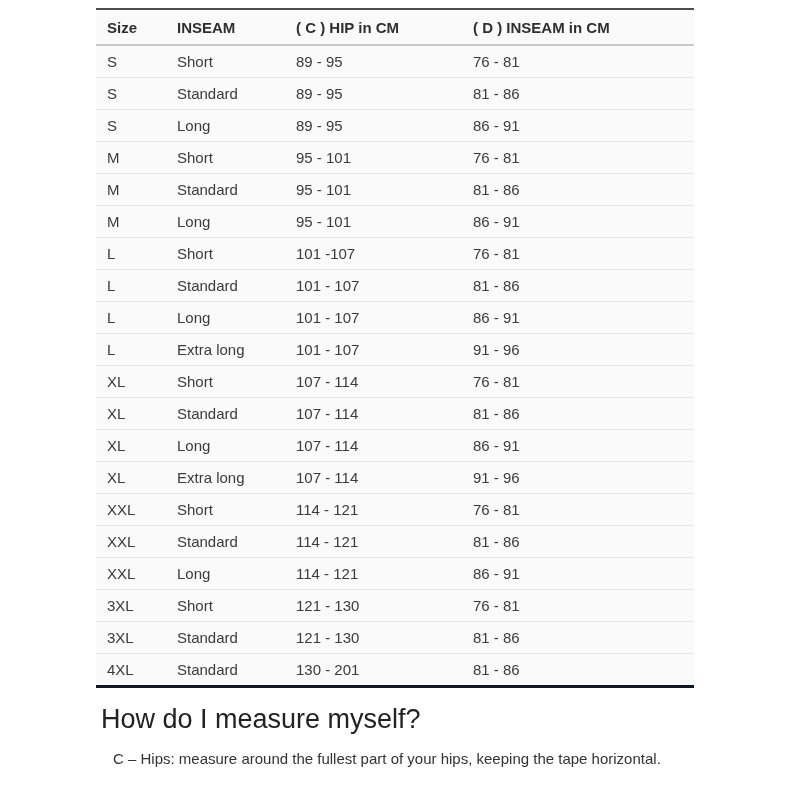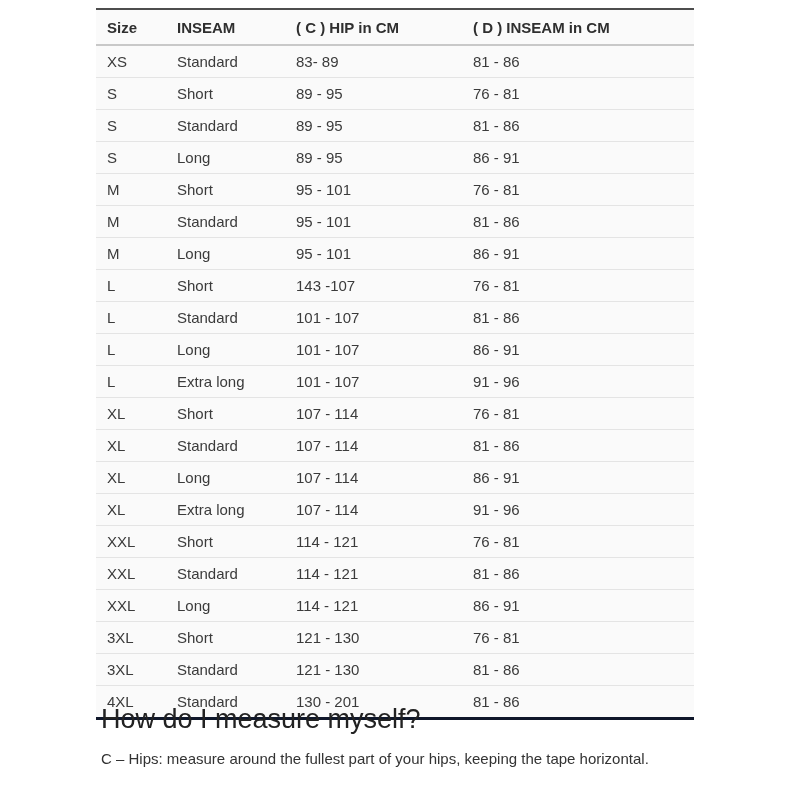--- a/index.html
+++ b/index.html
@@ -57,21 +57,21 @@
     width: 650px;
   }
   .measure-section h2 {
     margin: 0 0 15px 0;
     font-size: 27px;
     font-weight: 400;
     line-height: 1.15;
     color: #222222;
   }
   .measure-section p {
-    margin: 0 0 11px 0;
+    margin: 0 0 11px 12px;
     font-size: 15px;
     line-height: 17px;
     color: #333333;
   }
 </style>
 </head>
 <body>
 
 <div class="page">
 
@@ -85,26 +85,20 @@
     <thead>
       <tr>
         <th>Size</th>
         <th>INSEAM</th>
         <th>( C ) HIP in CM</th>
         <th>( D ) INSEAM in CM</th>
       </tr>
     </thead>
     <tbody>
         <tr>
-          <td>XS</td>
-          <td>Standard</td>
-          <td>83- 89</td>
-          <td>81 - 86</td>
-        </tr>
-        <tr>
           <td>S</td>
           <td>Short</td>
           <td>89 - 95</td>
           <td>76 - 81</td>
         </tr>
         <tr>
           <td>S</td>
           <td>Standard</td>
           <td>89 - 95</td>
           <td>81 - 86</td>
@@ -129,21 +123,21 @@
         </tr>
         <tr>
           <td>M</td>
           <td>Long</td>
           <td>95 - 101</td>
           <td>86 - 91</td>
         </tr>
         <tr>
           <td>L</td>
           <td>Short</td>
-          <td>143 -107</td>
+          <td>101 -107</td>
           <td>76 - 81</td>
         </tr>
         <tr>
           <td>L</td>
           <td>Standard</td>
           <td>101 - 107</td>
           <td>81 - 86</td>
         </tr>
         <tr>
           <td>L</td>

